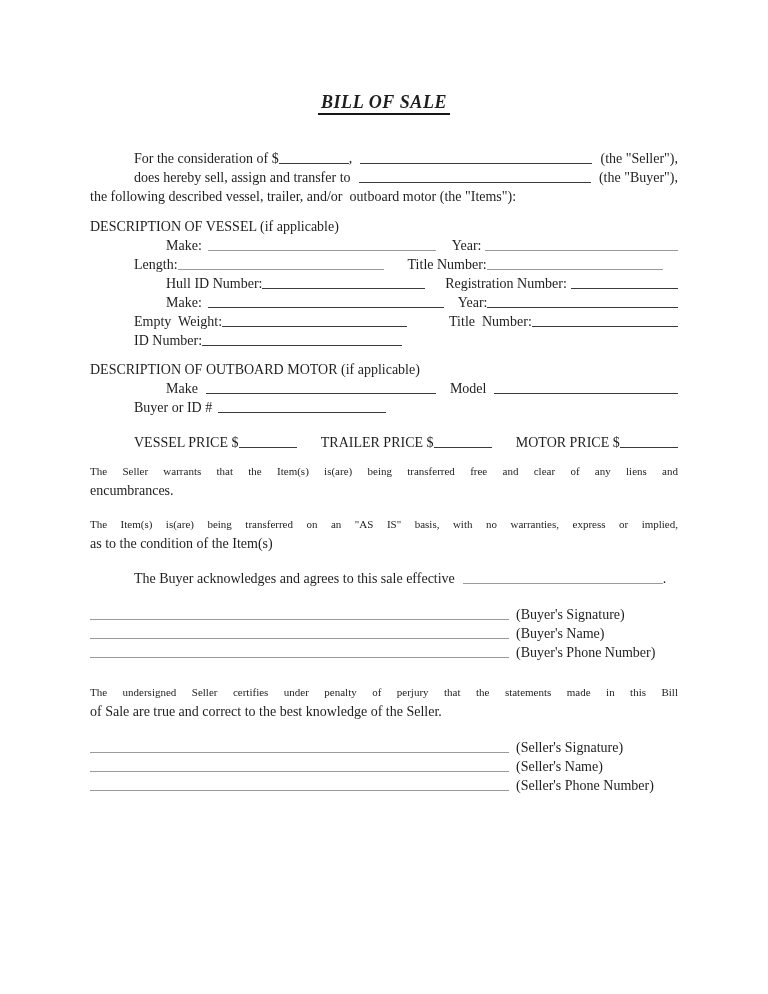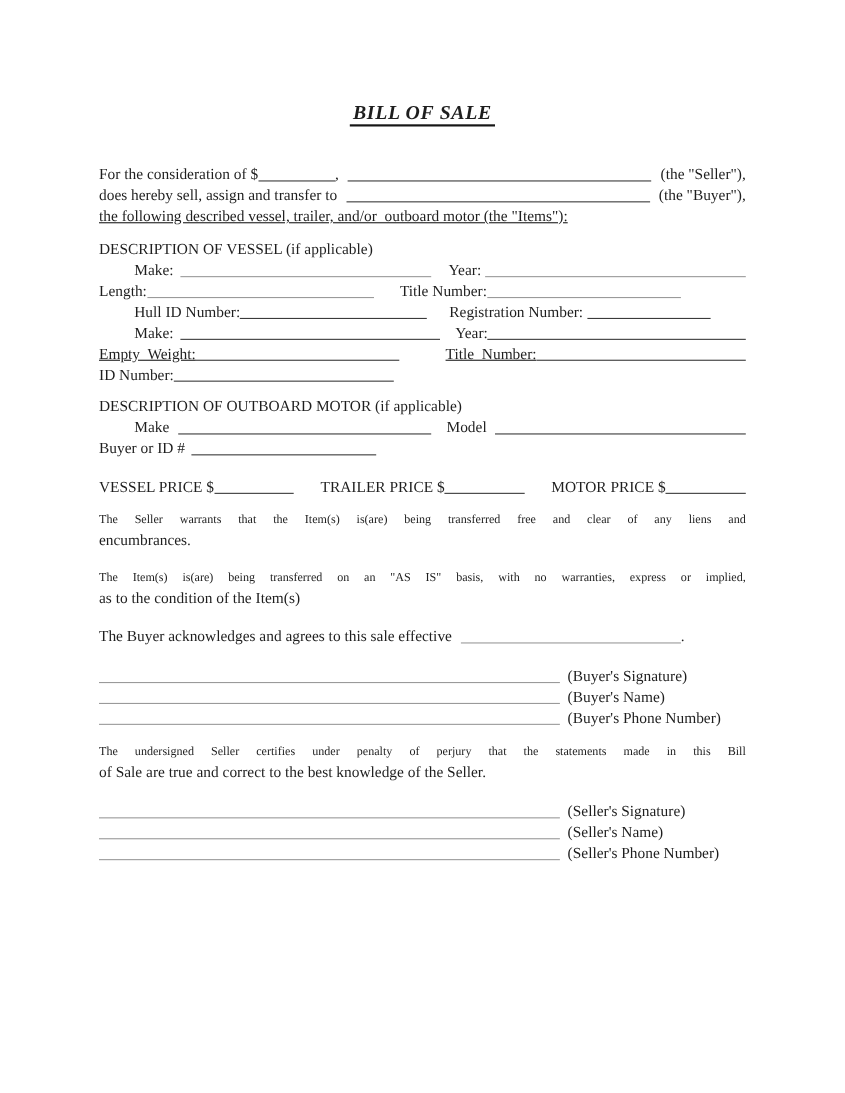--- a/index.html
+++ b/index.html
@@ -2,32 +2,32 @@
 <html><head>
 <meta charset="utf-8">
 <style>
   html,body{margin:0;padding:0;background:#ffffff;}
   .page{position:relative;width:768px;height:887px;background:#ffffff;overflow:hidden;
         font-family:"Liberation Serif","DejaVu Serif",serif;font-size:14px;color:#1e1e1e;}
   .content{position:absolute;left:90px;top:0;width:588px;}
   .title-wrap{text-align:center;margin-top:91px;line-height:22px;}
   .doc-title{font-size:18px;font-weight:bold;font-style:italic;letter-spacing:.6px;
              border-bottom:2px solid #161616;padding:0 3px 1px 3px;}
-  .row{display:flex;align-items:baseline;line-height:19px;}
+  .row{display:flex;align-items:baseline;line-height:19px;margin-left:44px;}
   .line{line-height:19px;}
   .bl{align-self:flex-end;margin-bottom:4px;height:0;border-bottom:1px solid #3a3a3a;}
   .bl.gray{border-bottom-color:#9a9a9a;}
   .grow{flex:1 1 auto;}
   .nw{white-space:nowrap;}
-  .pre{white-space:pre-wrap;text-decoration:underline;}
+  .pre{white-space:pre-wrap;}
   .just{text-align:justify;text-align-last:justify;font-size:11px;line-height:19px;}
   .heading{margin-top:11px;line-height:19px;}
   .ind{padding-left:32px;}
   .mt10{margin-top:10px;}.mt15{margin-top:15px;}
-  .mt16{margin-top:16px;}.mt21{margin-top:11px;}
+  .mt16{margin-top:16px;}.mt21{margin-top:21px;}
   .mt34{margin-top:34px;}
   .ml4{margin-left:4px;}.ml6{margin-left:6px;}.ml8{margin-left:8px;}
   .ml14{margin-left:14px;}.ml16{margin-left:16px;}.ml20{margin-left:20px;}
   .ml24{margin-left:24px;}.ml42{margin-left:42px;}
   .mr8{margin-right:8px;}.mr24{margin-right:24px;}
   .w70{width:70px;}.w78{width:78px;}.w112{width:112px;}.w168{width:168px;}
   .w170{width:170px;}.w176{width:176px;}.w185{width:185px;}.w200{width:200px;}
   .w206{width:206px;}.w228{width:228px;}.w230{width:230px;}.w236{width:236px;}
   .sig-block{margin-top:17px;}
   .sig-row{display:flex;align-items:baseline;line-height:19px;}

